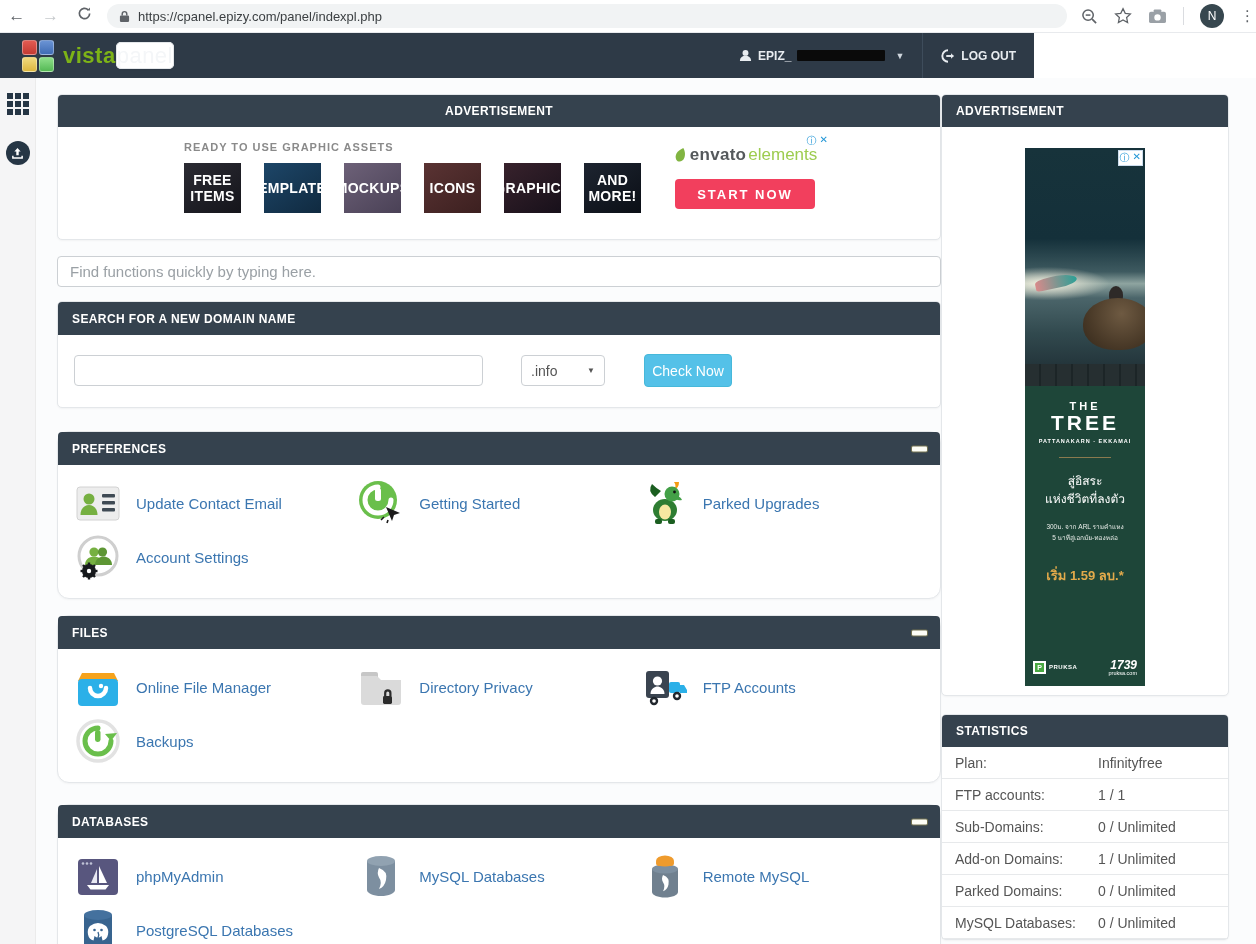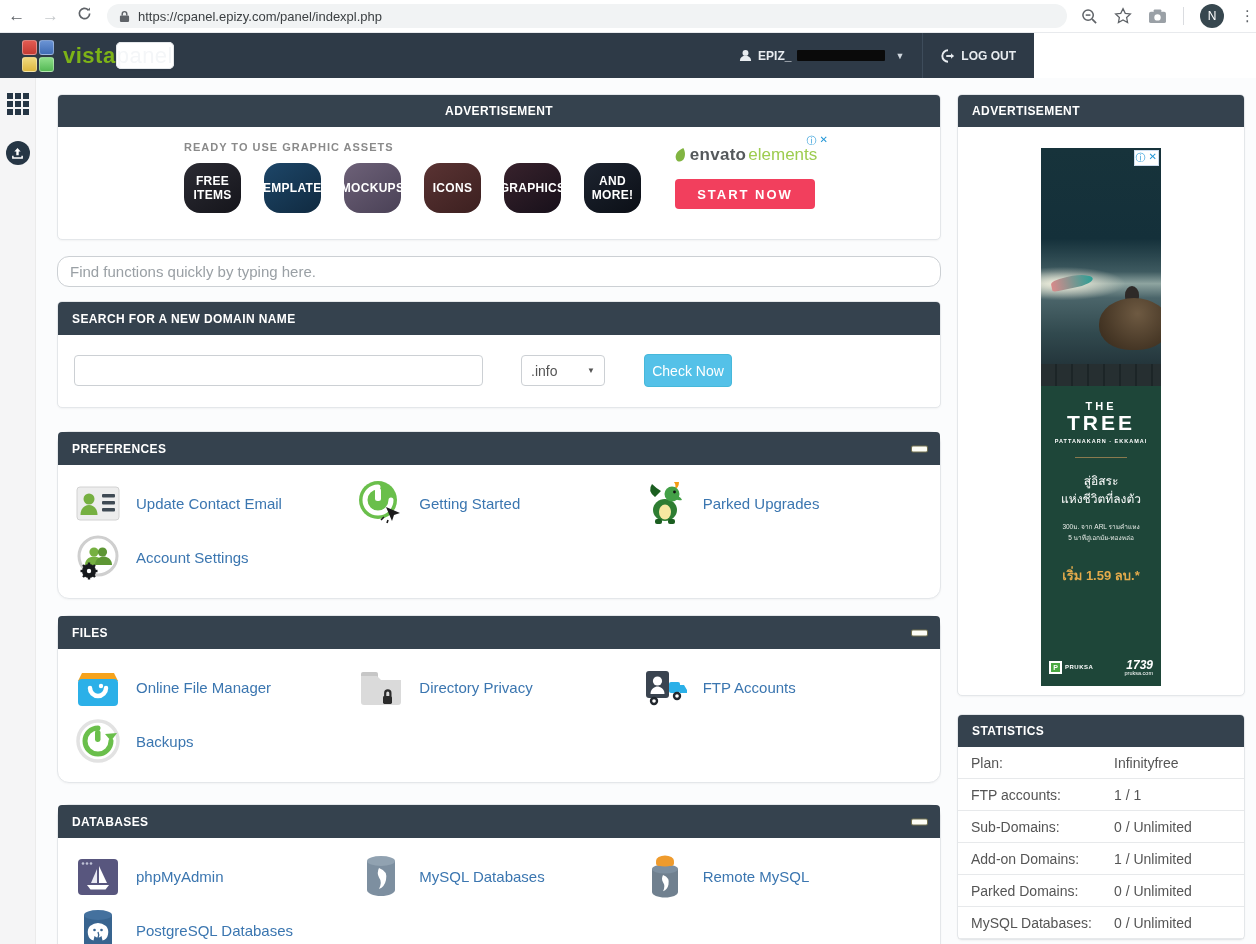--- a/index.html
+++ b/index.html
@@ -42,58 +42,58 @@
   
   .left-rail { position:absolute; top:78px; left:0; width:36px; height:866px; background:#f5f5f6;
     border-right:1px solid #ebebeb; display:flex; flex-direction:column; align-items:center; z-index:10; }
   .rail-grid { margin-top:15px; display:grid; grid-template-columns:repeat(3,6px); gap:2px; cursor:pointer; }
   .rail-grid span { width:6px; height:6px; background:#263645; }
   .rail-upload { margin-top:26px; width:24px; height:24px; border-radius:50%; background:#263645;
     display:flex; align-items:center; justify-content:center; cursor:pointer; }
 
   
   .content { position:absolute; top:78px; left:36px; width:1220px; height:866px; background:#fbfcfd;
-    padding:16px 0 0 21px; display:flex; gap:16px; overflow:hidden; }
+    padding:16px 0 0 21px; display:flex; overflow:hidden; }
   .main-col { width:884px; flex:0 0 884px; }
   .side-col { width:288px; flex:0 0 288px; }
 
   .panel { background:#fff; border:1px solid #e4e7ea; border-radius:5px; box-shadow:0 1px 2px rgba(0,0,0,.04); }
   .panel-header { background:#35424e; color:#fff; font-size:12px; font-weight:bold; letter-spacing:.4px;
     height:32px; display:flex; align-items:center; padding:0 14px; border-radius:4px 4px 0 0; position:relative; }
   .panel-header.tall { height:33px; }
   .panel-header.centered { justify-content:center; }
   .collapse-dash { position:absolute; right:13px; top:50%; transform:translateY(-50%); width:15px; height:5px;
     background:#fdfdf6; border-radius:1px; box-shadow:0 0 0 1px rgba(230,200,90,.35); cursor:pointer; }
 
   
   .adb { margin-bottom:16px; }
   .adb-body { height:112px; position:relative; padding:14px 0 0 126px; }
   .adb-tagline { font-size:11px; font-weight:bold; letter-spacing:1px; color:#8a8a8a; margin-bottom:10px; }
   .adb-tiles { display:flex; gap:23px; }
-  .adb-tile { width:57px; height:50px; border-radius:16px; color:#fff; font-size:12px; font-weight:bold;
+  .adb-tile { width:57px; height:50px; border-radius:0; color:#fff; font-size:14px; font-weight:bold;
     display:flex; align-items:center; justify-content:center; text-align:center; letter-spacing:.3px;
     cursor:pointer; padding:2px; }
   .t0 { background:linear-gradient(145deg,#2b2b33,#15151b); }
   .t1 { background:linear-gradient(145deg,#1d4668,#102a40); }
   .t2 { background:linear-gradient(145deg,#6d6178,#4a4156); }
   .t3 { background:linear-gradient(145deg,#5a3333,#3c2020); }
   .t4 { background:linear-gradient(145deg,#38222c,#17101a); }
   .t5 { background:linear-gradient(145deg,#1d2430,#0b0f16); }
   .adb-right { position:absolute; right:115px; top:18px; width:160px; text-align:center; }
   .envato-line { display:flex; align-items:center; justify-content:center; gap:2px; }
   .envato-name { font-size:17px; font-weight:bold; color:#55595c; letter-spacing:.3px; }
   .envato-suffix { font-size:17px; color:#9dcc4f; }
   .start-now { margin-top:14px; width:140px; height:30px; background:#f23f5d; color:#fff; border:none;
     border-radius:4px; font-size:13px; font-weight:bold; letter-spacing:2px; cursor:pointer; }
   .ad-ctl { position:absolute; display:flex; gap:3px; font-size:10px; color:#2196d6; }
   .adb-ctl { right:112px; top:7px; }
   .ad-ctl span { cursor:pointer; }
 
   
-  .quick-find { width:884px; height:31px; border:1px solid #ccd0d4; border-radius:12px; padding:0 12px;
+  .quick-find { width:884px; height:31px; border:1px solid #ccd0d4; border-radius:4px; padding:0 12px;
     font-size:15px; color:#555; outline:none; margin-bottom:14px; display:block; background:#fff;
     font-family:"Liberation Sans","DejaVu Sans",sans-serif; }
   .quick-find::placeholder { color:#9aa0a5; }
 
   
   .domain-panel { margin-bottom:23px; }
   .domain-body { padding:19px 16px 20px 16px; display:flex; align-items:center; }
   .domain-input { width:409px; height:31px; border:1px solid #ccd0d4; border-radius:4px; outline:none;
     padding:0 10px; font-size:14px; }
   .tld-select { margin-left:38px; width:84px; height:31px; border:1px solid #ccd0d4; border-radius:4px;

